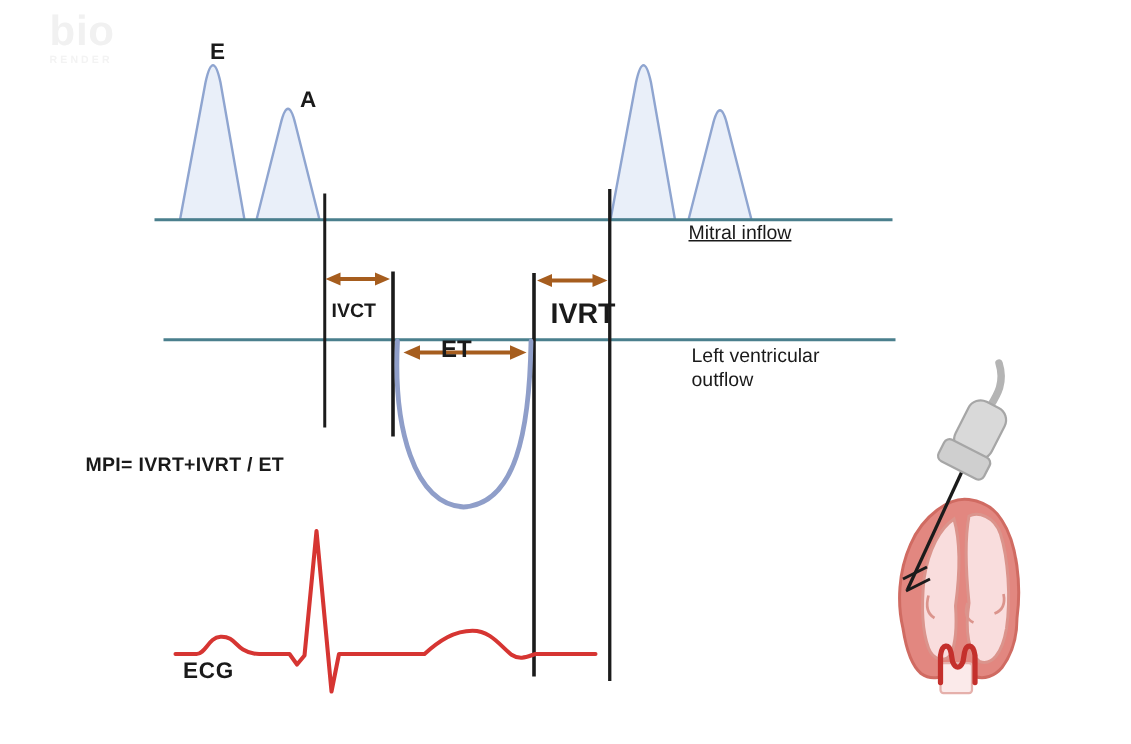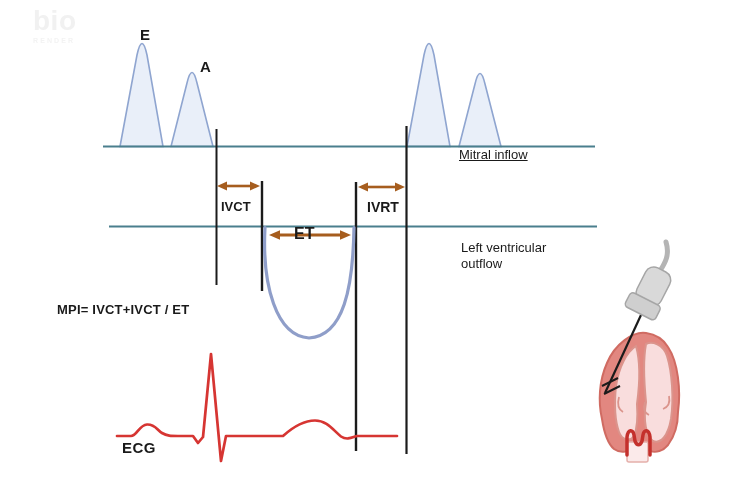--- a/index.html
+++ b/index.html
@@ -13,23 +13,23 @@
     font-family:"Liberation Sans",sans-serif;
   }
   .lbl.bold{font-weight:700;}
   .wm{position:absolute;left:33px;top:7px;user-select:none;line-height:1;}
   .wm .brand{font-size:28px;font-weight:800;letter-spacing:.5px;color:#f1f1f1;}
   .wm .sub{font-size:7px;font-weight:700;letter-spacing:2.1px;color:#f3f3f3;margin-top:2px;}
   .e-label{left:140px;top:26px;font-size:15px;}
   .a-label{left:200px;top:58px;font-size:15px;}
   .mitral-label{left:459px;top:147px;font-size:13px;text-decoration:underline;}
   .ivct-label{left:221px;top:199px;font-size:13px;}
-  .ivrt-label{left:367px;top:199px;font-size:14px;}
+  .ivrt-label{left:367px;top:199px;font-size:19px;}
   .et-label{left:294px;top:225px;font-size:16px;}
-  .lvo-label{left:461px;top:240px;font-size:13px;line-height:15.5px;white-space:normal;width:120px;}
+  .lvo-label{left:461px;top:229px;font-size:13px;line-height:15.5px;white-space:normal;width:120px;}
   .mpi-label{left:57px;top:302px;font-size:13px;letter-spacing:.2px;}
   .ecg-label{left:122px;top:439px;font-size:15px;letter-spacing:.5px;}
 </style>
 </head>
 <body>
 
 <div class="canvas">
 
   <div class="wm">
     <div class="brand">bio</div>
@@ -115,16 +115,16 @@
   <div class="lbl bold e-label">E</div>
   <div class="lbl bold a-label">A</div>
   <div class="lbl mitral-label">Mitral inflow</div>
   <div class="lbl bold ivct-label">IVCT</div>
   <div class="lbl bold ivrt-label">IVRT</div>
   <div class="lbl bold et-label">ET</div>
   <div class="lbl lvo-label">
     <span>Left ventricular</span><br>
     <span>outflow</span>
   </div>
-  <div class="lbl bold mpi-label">MPI= IVCT+IVCT / ET</div>
+  <div class="lbl bold mpi-label">MPI= IVRT+IVRT / ET</div>
   <div class="lbl bold ecg-label">ECG</div>
 
 </div>
 
 </body></html>

